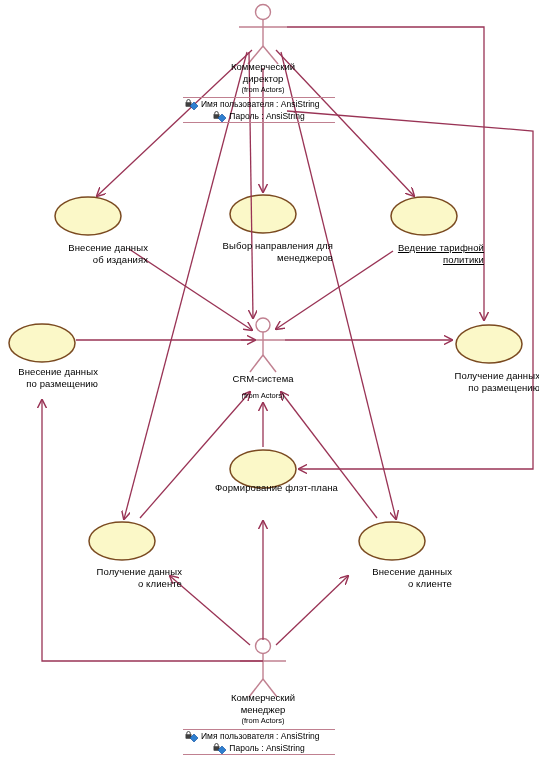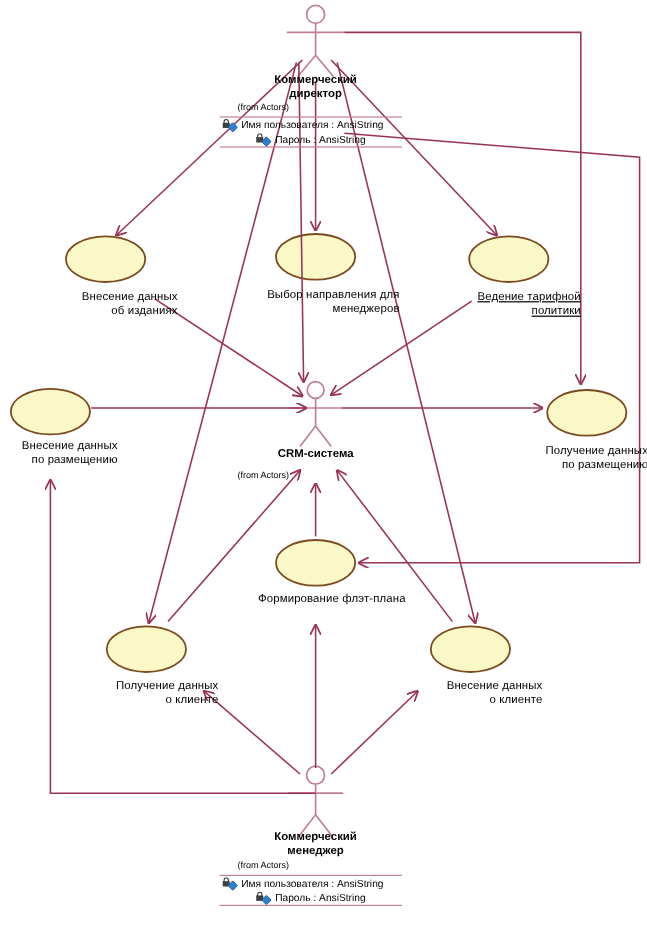--- a/index.html
+++ b/index.html
@@ -31,25 +31,25 @@
     white-space: pre-line;
     letter-spacing: 0.1px;
   }
   .actor-name {
     position: absolute;
     text-align: center;
     font-size: 9.5px;
     color: #000000;
     line-height: 12px;
     white-space: pre-line;
-    font-weight: bold;
+    font-weight: normal;
   }
   .actor-from {
     position: absolute;
-    text-align: left;
+    text-align: center;
     font-size: 7.5px;
     color: #000000;
     line-height: 10px;
   }
   .attr-box {
     position: absolute;
     text-align: center;
   }
   .attr-rule {
     height: 1px;
@@ -200,21 +200,21 @@
 
   <div class="uc-label" style="left:364px; top:242px; width:120px;text-decoration:underline;">Ведение тарифной
 политики</div>
 
   <div class="uc-label" style="left:0px; top:366px; width:98px;">Внесение данных
 по размещению</div>
 
   <div class="uc-label" style="left:436px; top:370px; width:104px;">Получение данных
 по размещению</div>
 
-  <div class="uc-label" style="left:188px; top:494px; width:150px;">Формирование флэт-плана</div>
+  <div class="uc-label" style="left:188px; top:482px; width:150px;">Формирование флэт-плана</div>
 
   <div class="uc-label" style="left:62px; top:566px; width:120px;">Получение данных
 о клиенте</div>
 
   <div class="uc-label" style="left:332px; top:566px; width:120px;">Внесение данных
 о клиенте</div>
 
   <div class="actor-name" style="left:198px; top:61px; width:130px;">Коммерческий
 директор</div>
   <div class="actor-from" style="left:198px; top:85px; width:130px;">(from Actors)</div>

